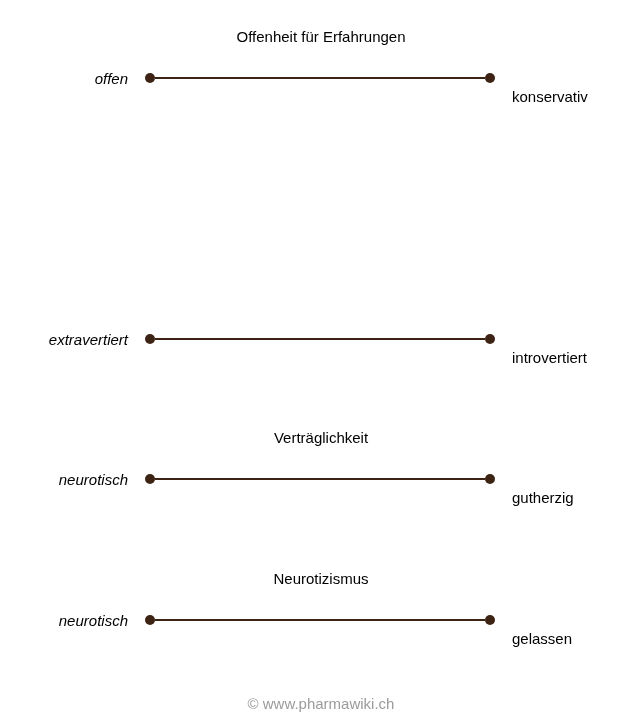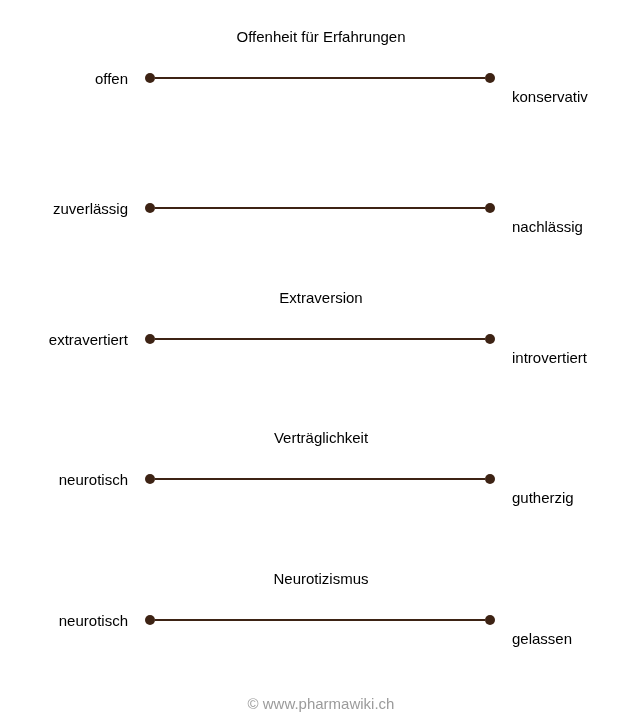--- a/index.html
+++ b/index.html
@@ -43,20 +43,21 @@
     display: flex;
     align-items: center;
   }
   .lbl-left {
     flex: 0 0 128px;
     width: 128px;
     text-align: right;
     font-size: 15px;
     color: var(--text-color);
     white-space: nowrap;
+    font-style: italic;
   }
   .track {
     flex: 0 0 350px;
     width: 350px;
     margin: 0 17px 0 17px;
     display: flex;
     align-items: center;
   }
   .dot {
     flex: 0 0 10px;
@@ -102,33 +103,23 @@
       <span class="track">
         <span class="dot"></span>
         <span class="rule"></span>
         <span class="dot"></span>
       </span>
       <span class="lbl-right">konservativ</span>
     </div>
   </div>
 
   <div class="scale" style="top:157px">
-    <div class="scale-row">
-      <span class="lbl-left">zuverlässig</span>
-      <span class="track">
-        <span class="dot"></span>
-        <span class="rule"></span>
-        <span class="dot"></span>
-      </span>
-      <span class="lbl-right">nachlässig</span>
-    </div>
   </div>
 
   <div class="scale" style="top:288px">
-    <div class="scale-title">Extraversion</div>
     <div class="scale-row">
       <span class="lbl-left">extravertiert</span>
       <span class="track">
         <span class="dot"></span>
         <span class="rule"></span>
         <span class="dot"></span>
       </span>
       <span class="lbl-right">introvertiert</span>
     </div>
   </div>

